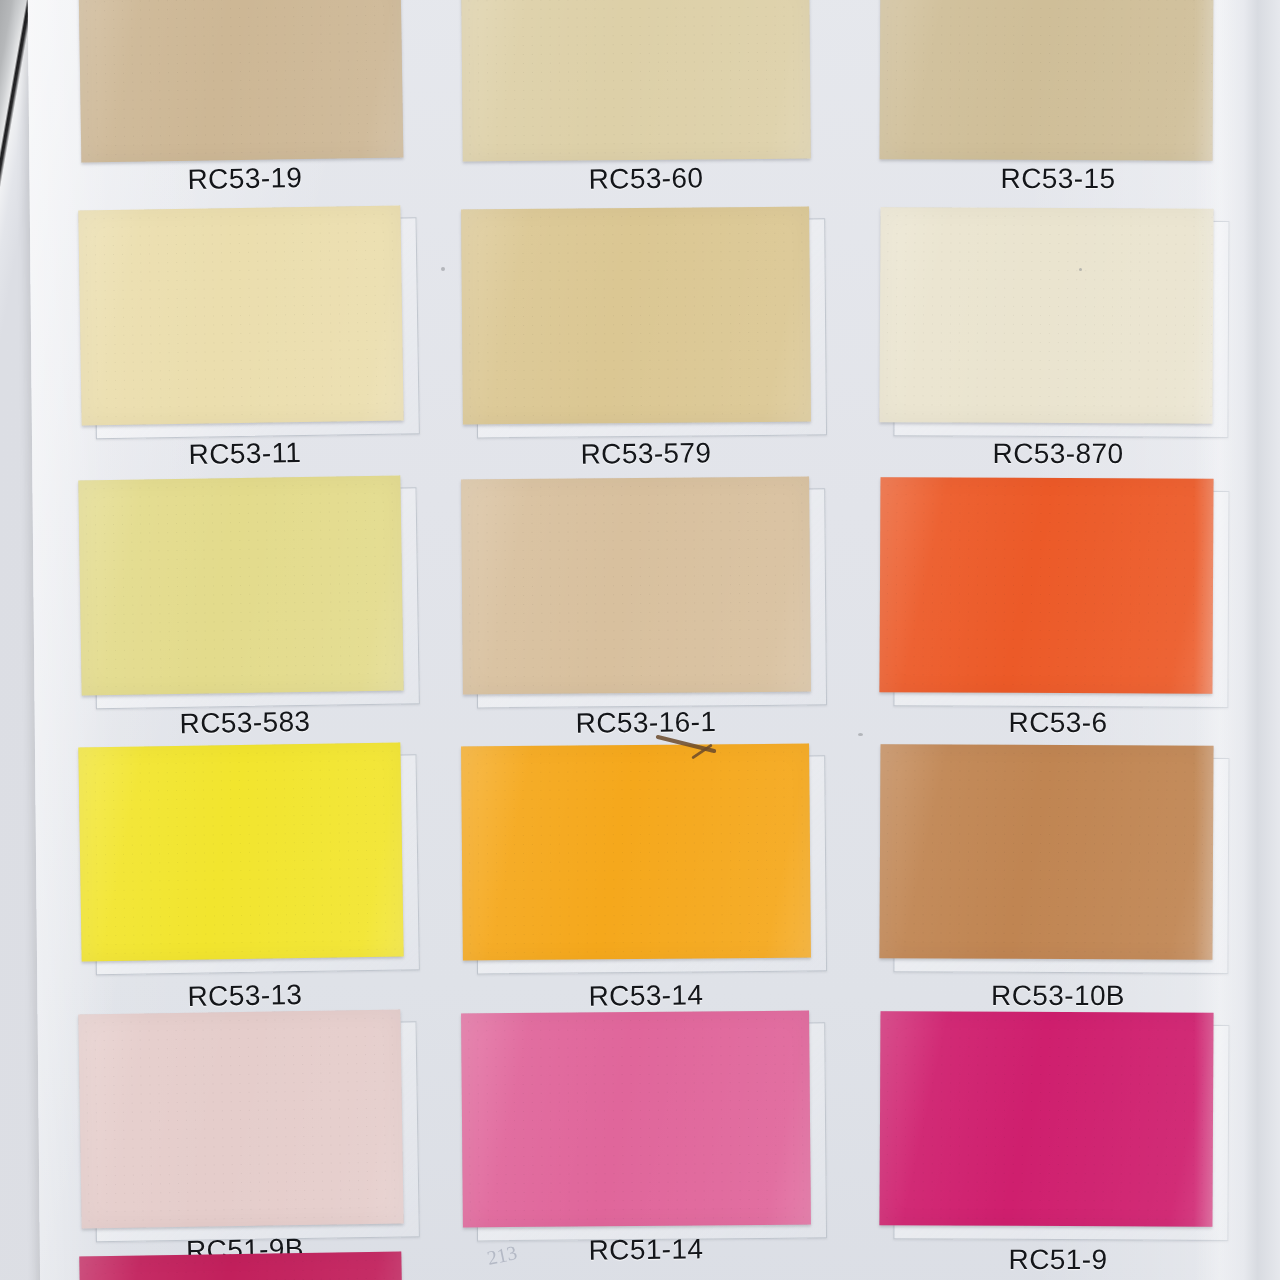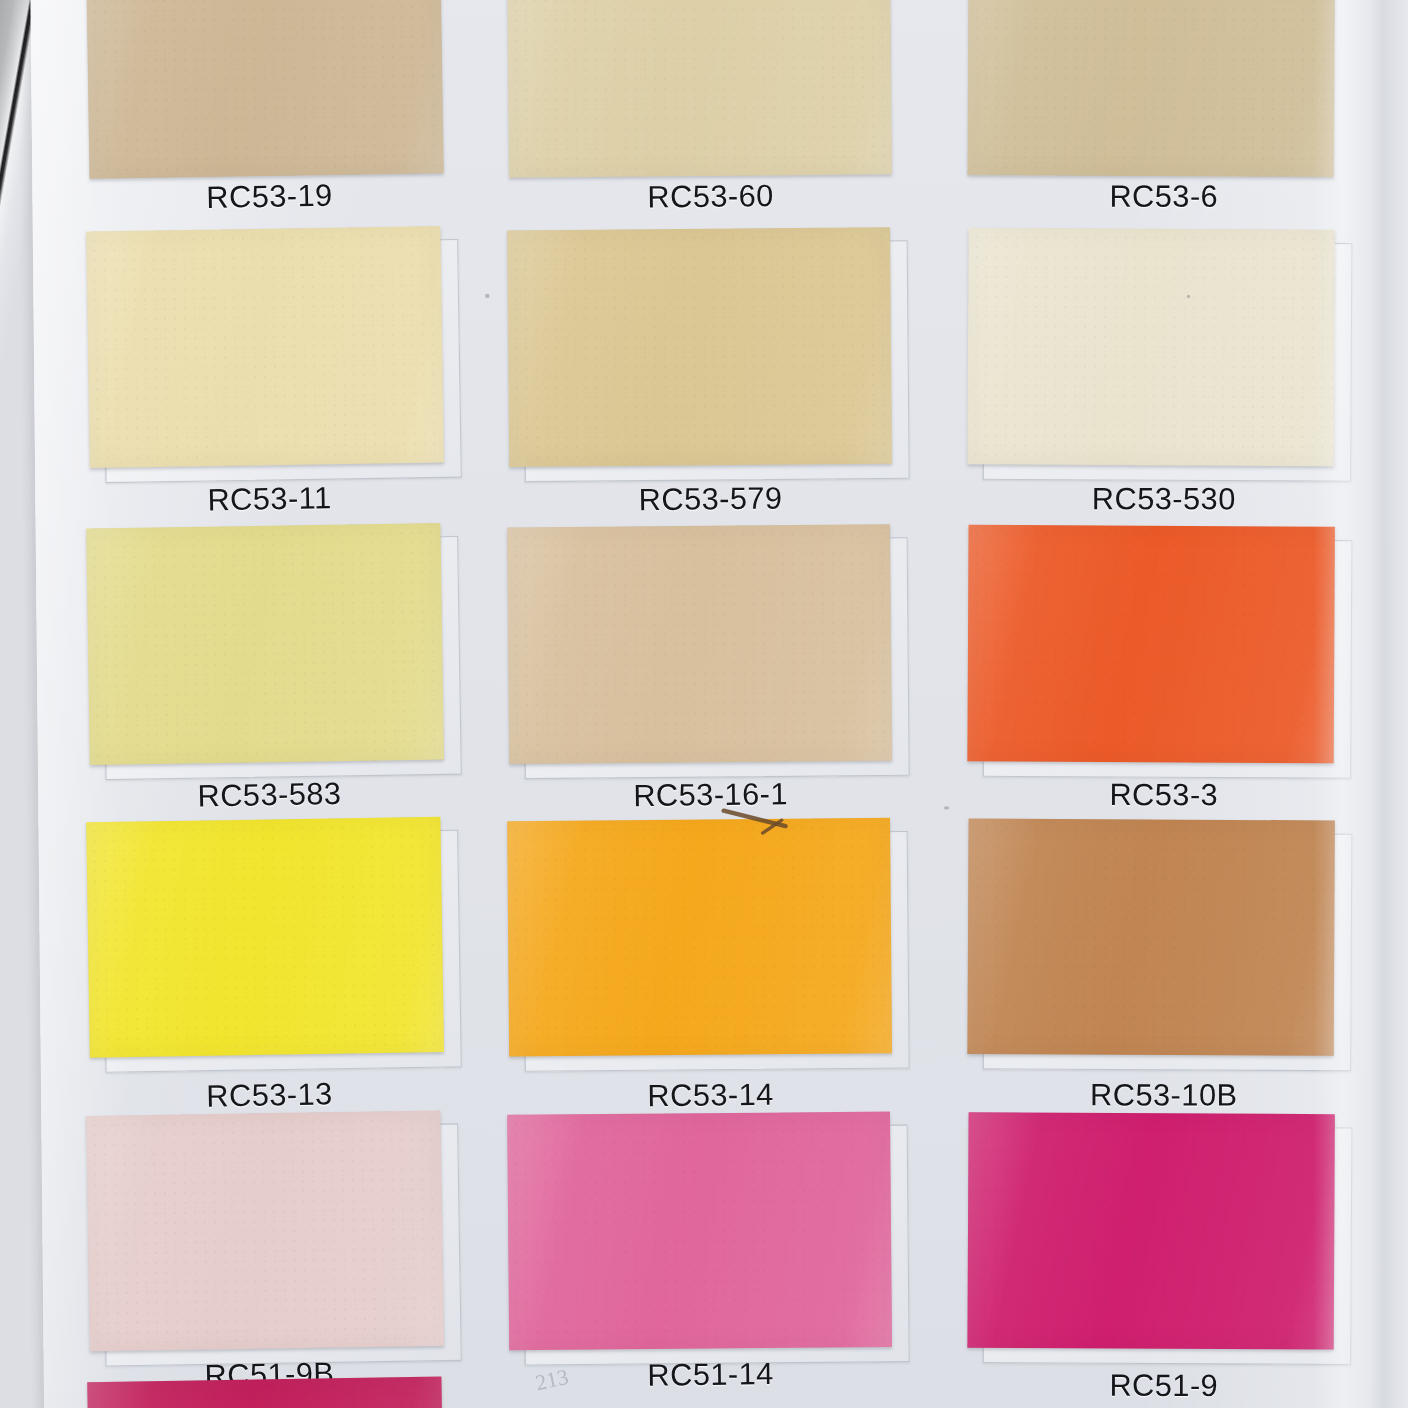--- a/index.html
+++ b/index.html
@@ -169,63 +169,63 @@
         <div class="chip" title="RC53-60" style="background: rgb(221, 208, 168);">
           <div class="chip-gloss"></div>
         </div>
       </div>
       <div class="label" style="top: 163px; left: 646px; transform: translateX(-50%) rotate(-0.7deg);">RC53-60</div>
       <div class="cell" style="left: 880px; top: -18px; width: 333px; height: 178px; transform: rotate(0.3deg);">
         <div class="chip" title="RC53-15" style="background: rgb(207, 190, 152);">
           <div class="chip-gloss"></div>
         </div>
       </div>
-      <div class="label" style="top: 163px; left: 1058px; transform: translateX(-50%) rotate(0.1deg);">RC53-6</div>
+      <div class="label" style="top: 163px; left: 1058px; transform: translateX(-50%) rotate(0.1deg);">RC53-15</div>
       <div class="cell" style="left: 80px; top: 208px; width: 322px; height: 215px; transform: rotate(-0.9deg);">
         <div class="sleeve"></div>
         <div class="chip" title="RC53-11" style="background: rgb(235, 222, 174);">
           <div class="chip-gloss"></div>
         </div>
       </div>
       <div class="label" style="top: 438px; left: 245px; transform: translateX(-50%) rotate(-1.1deg);">RC53-11</div>
       <div class="cell" style="left: 462px; top: 208px; width: 348px; height: 215px; transform: rotate(-0.5deg);">
         <div class="sleeve"></div>
         <div class="chip" title="RC53-579" style="background: rgb(219, 199, 147);">
           <div class="chip-gloss"></div>
         </div>
       </div>
       <div class="label" style="top: 438px; left: 646px; transform: translateX(-50%) rotate(-0.7deg);">RC53-579</div>
       <div class="cell" style="left: 880px; top: 208px; width: 333px; height: 215px; transform: rotate(0.3deg);">
         <div class="sleeve"></div>
         <div class="chip" title="RC53-530" style="background: rgb(234, 228, 207);">
           <div class="chip-gloss"></div>
         </div>
       </div>
-      <div class="label" style="top: 438px; left: 1058px; transform: translateX(-50%) rotate(0.1deg);">RC53-530</div>
+      <div class="label" style="top: 438px; left: 1058px; transform: translateX(-50%) rotate(0.1deg);">RC53-870</div>
       <div class="cell" style="left: 80px; top: 478px; width: 322px; height: 215px; transform: rotate(-0.9deg);">
         <div class="sleeve"></div>
         <div class="chip" title="RC53-583" style="background: rgb(227, 219, 140);">
           <div class="chip-gloss"></div>
         </div>
       </div>
       <div class="label" style="top: 707px; left: 245px; transform: translateX(-50%) rotate(-1.1deg);">RC53-583</div>
       <div class="cell" style="left: 462px; top: 478px; width: 348px; height: 215px; transform: rotate(-0.5deg);">
         <div class="sleeve"></div>
         <div class="chip" title="RC53-16-1" style="background: rgb(216, 192, 158);">
           <div class="chip-gloss"></div>
         </div>
       </div>
       <div class="label" style="top: 707px; left: 646px; transform: translateX(-50%) rotate(-0.7deg);">RC53-16-1</div>
       <div class="cell" style="left: 880px; top: 478px; width: 333px; height: 215px; transform: rotate(0.3deg);">
         <div class="sleeve"></div>
         <div class="chip" title="RC53-12" style="background: rgb(236, 90, 40);">
           <div class="chip-gloss"></div>
         </div>
       </div>
-      <div class="label" style="top: 707px; left: 1058px; transform: translateX(-50%) rotate(0.1deg);">RC53-3</div>
+      <div class="label" style="top: 707px; left: 1058px; transform: translateX(-50%) rotate(0.1deg);">RC53-6</div>
       <div class="cell" style="left: 80px; top: 745px; width: 322px; height: 214px; transform: rotate(-0.9deg);">
         <div class="sleeve"></div>
         <div class="chip" title="RC53-13" style="background: rgb(242, 229, 46);">
           <div class="chip-gloss"></div>
         </div>
       </div>
       <div class="label" style="top: 980px; left: 245px; transform: translateX(-50%) rotate(-1.1deg);">RC53-13</div>
       <div class="cell" style="left: 462px; top: 745px; width: 348px; height: 214px; transform: rotate(-0.5deg);">
         <div class="sleeve"></div>
         <div class="chip" title="RC53-14" style="background: rgb(245, 168, 28);">

